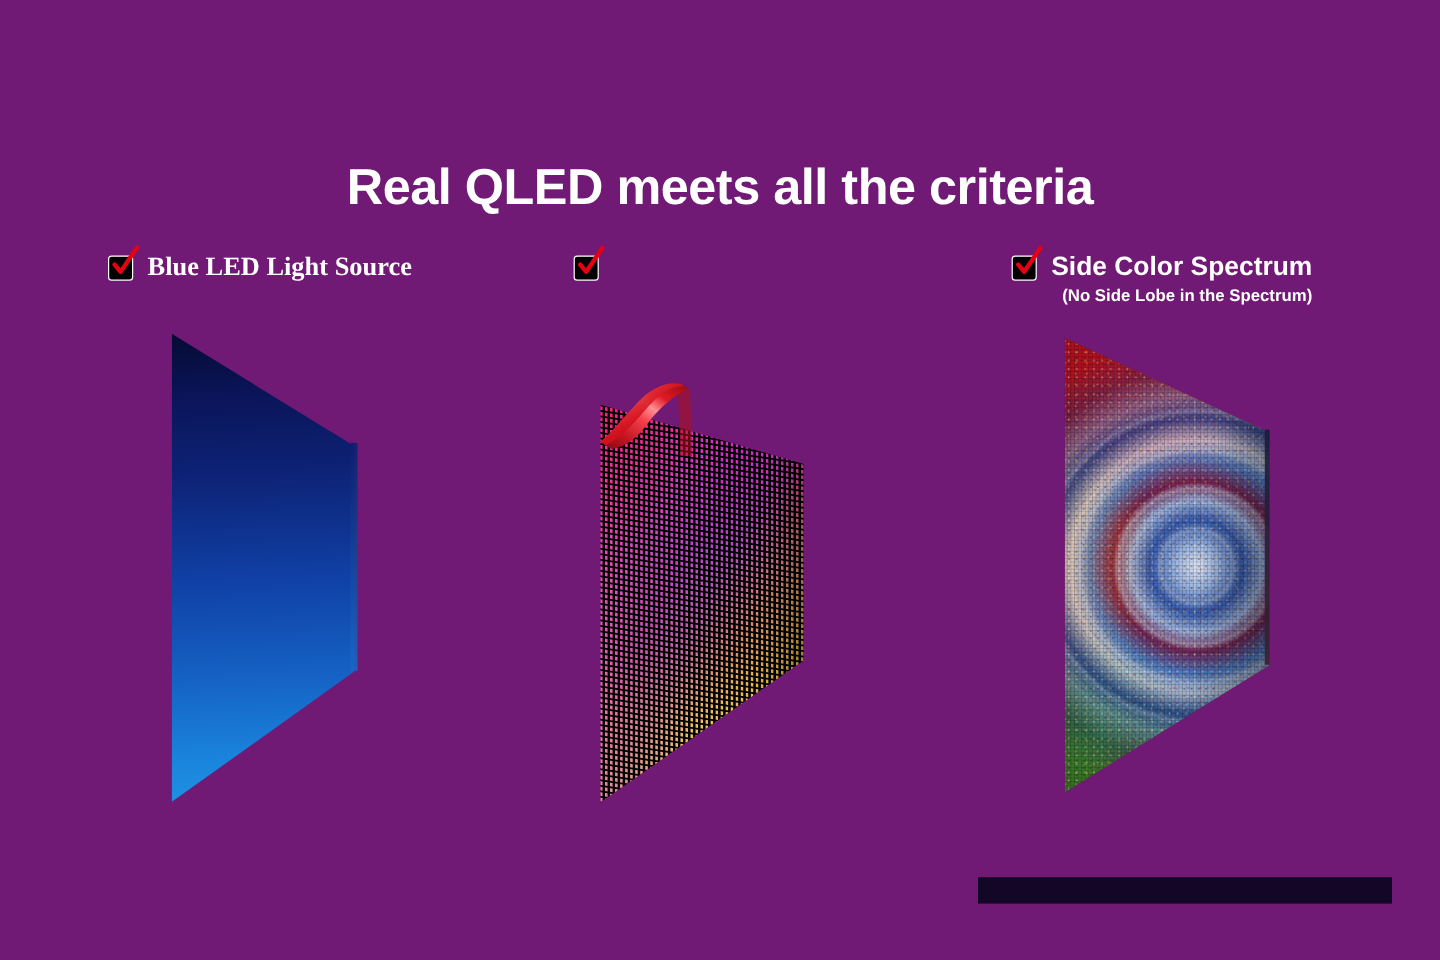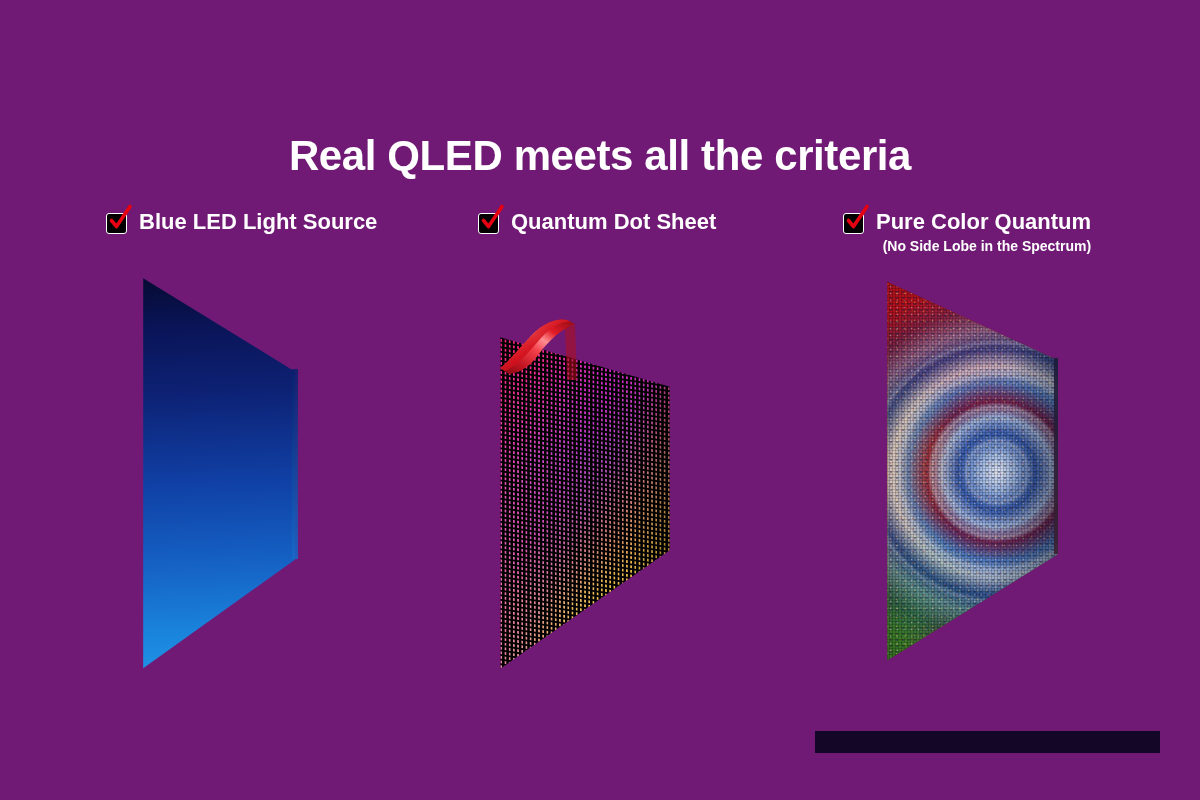--- a/index.html
+++ b/index.html
@@ -86,21 +86,21 @@
   .criterion-sub {
     margin-top: 2px;
     font-size: 14px;
     line-height: 18px;
     font-weight: 700;
     color: #ffffff;
     white-space: nowrap;
     text-align: right;
   }
 
-  #crit-1 { left: 104px; }
+  #crit-1 { left: 88px; font-family: Liberation Serif, serif; }
   #crit-2 { left: 476px; }
   #crit-3 { left: 841px; }
   #crit-3 .criterion-sub { padding-left: 36px; }
 
   
   .panel {
     position: absolute;
   }
   #panel-blue {
     left: 140px;
@@ -328,33 +328,32 @@
   </div>
 
   <div class="criterion" id="crit-2">
     <div class="criterion-row">
       <span class="checkbox">
         <span class="box"></span>
         <svg viewBox="0 0 30 30" aria-hidden="true">
           <path d="M7.5 16.5 L12.5 22.5 L26 2.5" fill="none" stroke="#e60012" stroke-width="3.6" stroke-linecap="round" stroke-linejoin="round"></path>
         </svg>
       </span>
-      <span class="criterion-title">Quantum Dot Sheet</span>
     </div>
   </div>
 
   <div class="criterion" id="crit-3">
     <div class="criterion-row">
       <span class="checkbox">
         <span class="box"></span>
         <svg viewBox="0 0 30 30" aria-hidden="true">
           <path d="M7.5 16.5 L12.5 22.5 L26 2.5" fill="none" stroke="#e60012" stroke-width="3.6" stroke-linecap="round" stroke-linejoin="round"></path>
         </svg>
       </span>
-      <span class="criterion-title">Pure Color Quantum</span>
+      <span class="criterion-title">Side Color Spectrum</span>
     </div>
     <div class="criterion-sub">(No Side Lobe in the Spectrum)</div>
   </div>
 
   <div class="panel" id="panel-blue">
     <div class="blue-face"></div>
     <div class="blue-edge"></div>
   </div>
 
   <div class="panel" id="panel-dots">

